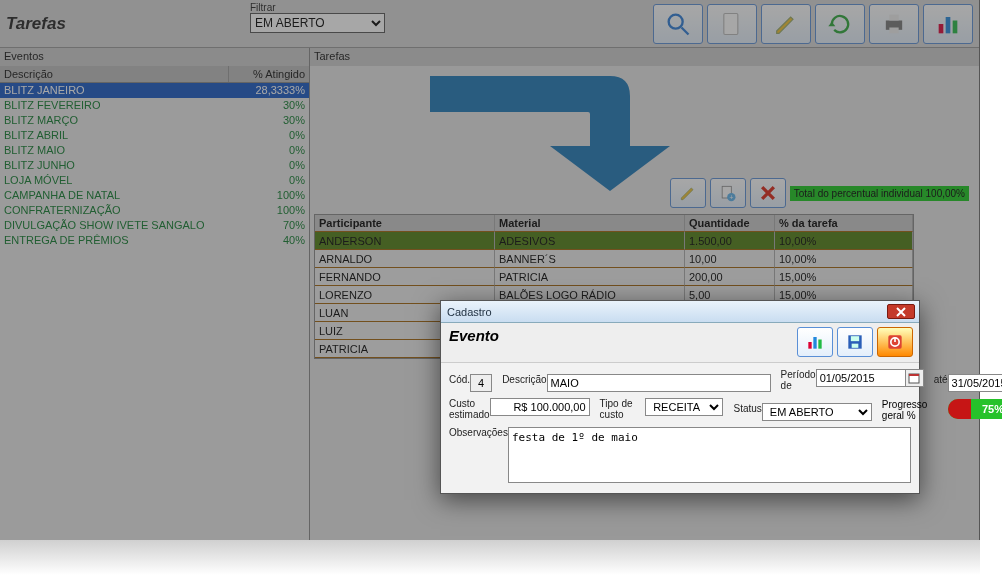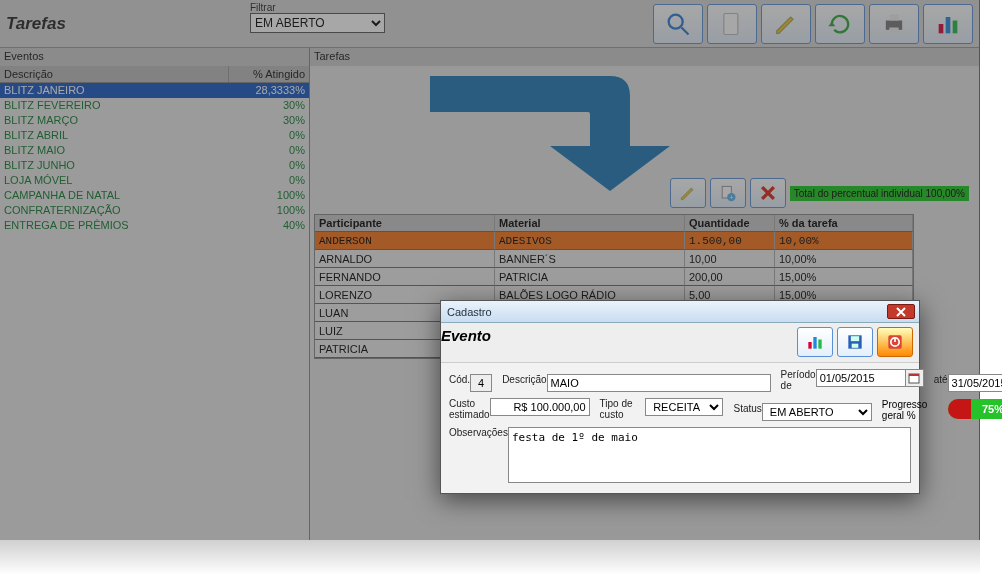--- a/index.html
+++ b/index.html
@@ -186,21 +186,21 @@
   .pc2 { width: 190px; }
   .pc3 { width: 90px; text-align:left; }
   .pc4 { flex:1; }
   .ptable .pr {
     display:flex;
     font-size:11px;
     background:#ededed;
     height:18px;
     line-height:14px;
   }
-  .ptable .pr.sel { background:#f97316;font-family:Liberation Mono, monospace; }
+  .ptable .pr.sel { background:#4d7c0f; }
 
   
   .dialog {
     position:absolute;
     left: 440px; top: 300px;
     width: 480px;
     background: #84cc16;
     border:1px solid #555;
     box-shadow: 0 6px 24px rgba(0,0,0,0.55);
     z-index: 10;
@@ -224,21 +224,21 @@
     border-radius:2px;
     color:#fff;
     display:flex;align-items:center;justify-content:center;
     font-size:11px;
     cursor:pointer;
   }
   .dlg-sub {
     font-size:15px;
     font-weight:bold;
     font-style:italic;
-    padding:4px 0;
+    padding:4px 8px;
     background:#eee;
     border-bottom:1px solid #ccc;
     position:relative;
     height:40px;
   }
   .dlg-sub .dbtns {
     position:absolute;
     right:6px; top:4px;
     display:flex; gap:4px;
   }
@@ -416,20 +416,24 @@
             <div class="c1">LOJA MÓVEL</div>
             <div class="c2">0%</div>
           </div>
           <div class="ev-row">
             <div class="c1">CAMPANHA DE NATAL</div>
             <div class="c2">100%</div>
           </div>
           <div class="ev-row">
             <div class="c1">CONFRATERNIZAÇÃO</div>
             <div class="c2">100%</div>
+          </div>
+          <div class="ev-row">
+            <div class="c1">DIVULGAÇÃO SHOW IVETE SANGALO</div>
+            <div class="c2">70%</div>
           </div>
           <div class="ev-row">
             <div class="c1">ENTREGA DE PRÊMIOS</div>
             <div class="c2">40%</div>
           </div>
         </div>
     </div>
 
     <div class="rightcol">
       <div class="arrow-area">

